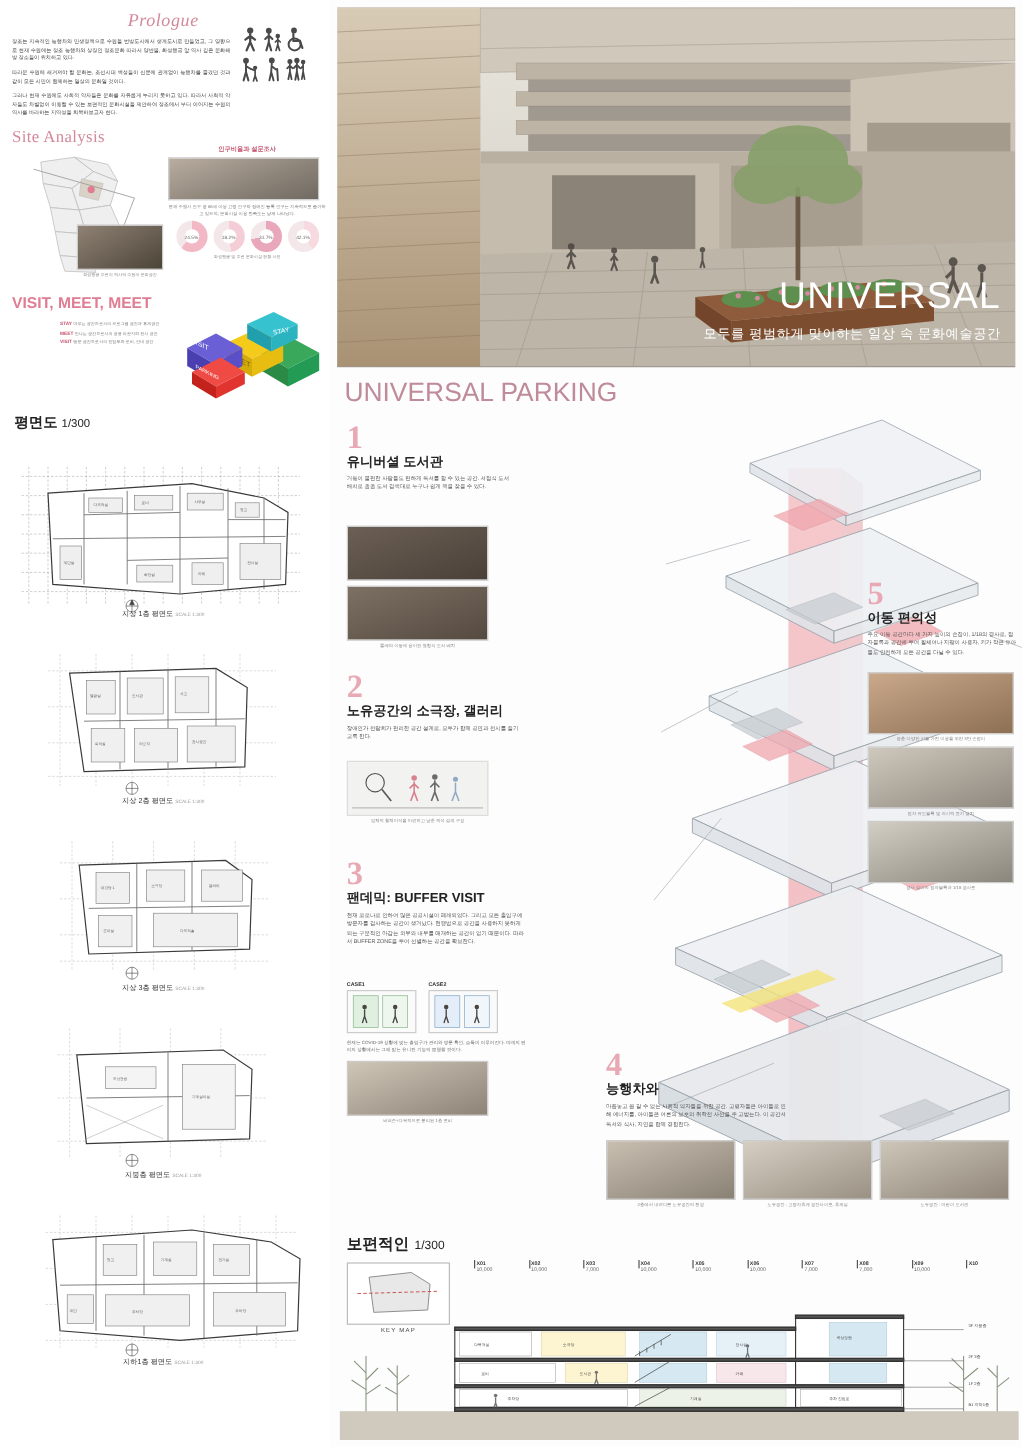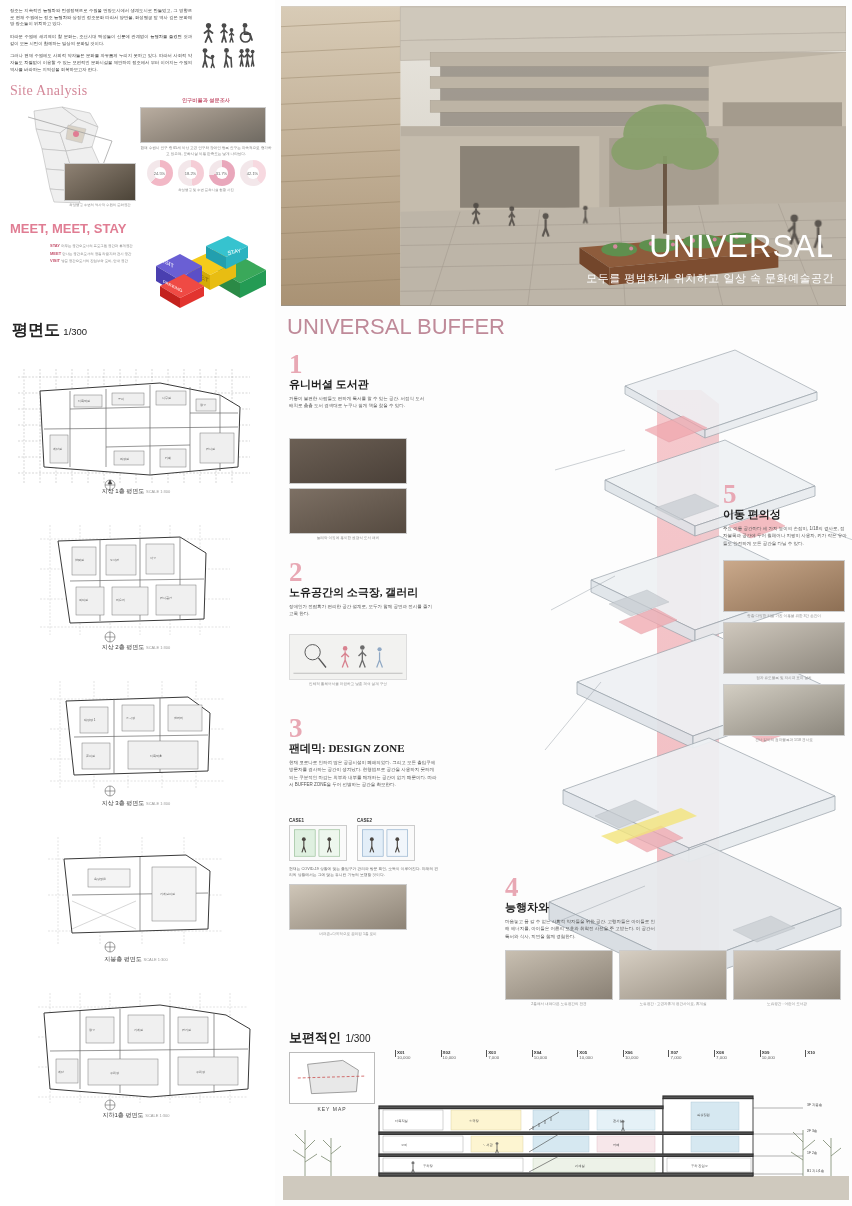--- a/index.html
+++ b/index.html
@@ -135,21 +135,21 @@
 
   .ud-title {
     color: #bf8a99; font-size: 22px; margin: 8px 0 0 12px;
     font-family: "Liberation Sans", sans-serif; font-weight: 400;
   }
 
   .num {
     font-size: 27px; color: #e8a8b4; font-weight: bold; line-height: .9;
     font-family: "Liberation Serif", serif;
   }
-  .blk-h { font-size: 11px; font-weight: bold; color: #222; margin: 1px 0 3px 0; font-family: Liberation Serif, serif; }
+  .blk-h { font-size: 11px; font-weight: bold; color: #222; margin: 1px 0 3px 0; }
   .blk-b { font-size: 4.5px; color: #555; line-height: 1.6; }
 
   .cap { font-size: 3.6px; color: #888; text-align: center; margin-top: 2px; line-height: 1.4; }
 
   .sec-bot-title { font-size: 13px; font-weight: bold; color: #222; }
   .sec-bot-title span { font-size: 10px; font-weight: normal; }
 
   .keymap-box {
     width: 86px; height: 52px; border: 1px solid #bbb; background: #fff;
     display:flex; align-items:center; justify-content:center;
@@ -163,20 +163,21 @@
 
   .tick { border-left: 1px solid #555; height: 7px; position: absolute; left: 0; top: 0; }
 </style>
 </head>
 <body>
 
 <div id="board">
 
   <div class="left-col">
 
+    <div class="prologue-title">Prologue</div>
 
     <div class="prologue-body">
       <p>장조는 지속적인 능행차와 민생정책으로 수원을 번방도시에서 생계도시로 만들었고, 그 영향으로 현재 수원에는 정조 능행차와 상징인 정조문화 따라서 양반물, 화성행궁 앞 역사 깊은 문화해방 장소들이 위치하고 있다.</p>
       <p>따라문 수원에 새겨져야 할 문화는, 조선시대 백성들이 신분에 관계없이 능행차를 즐겼던 것과 같이 모든 시민이 함께하는 일상의 문화일 것이다.</p>
       <p>그러나 현재 수원에도 사회적 약자들은 문화를 자유롭게 누리지 못하고 있다. 따라서 사회적 약자들도 차별없이 이용할 수 있는 보편적인 문화시설을 제안하여 정조에서 부터 이어지는 수원의 역사를 바라하는 지역성을 회복하보고자 한다.</p>
     </div>
 
     <div class="pictos">
       <div class="picto">
         <svg viewBox="0 0 17 22">
@@ -271,21 +272,21 @@
         </div>
         <div class="tinycap">화성행궁 및 주변 문화시설 현황 사진</div>
       </div>
 
       <div style="position:absolute;left:54px;top:60px;width:72px;">
         <div class="photo-ph" style="width:72px;height:38px;background:linear-gradient(150deg,#8f8274,#4c4438);"></div>
         <div class="tinycap">화성행궁 주변의 역사적 수원의 문화공간</div>
       </div>
     </div>
 
-    <div class="sec-title pink-bold">MEET, MEET, STAY</div>
+    <div class="sec-title pink-bold">VISIT, MEET, MEET</div>
 
     <div class="vms-wrap">
       <div class="vms-lines">
         <div><b>STAY</b>
           <span style="font-size:3.4px;color:#777;">머무는 공간으로서의 프로그램 공간과 휴게공간</span></div>
         <div><b>MEET</b>
           <span style="font-size:3.4px;color:#777;">만나는 공간으로서의 공용 라운지와 전시 공간</span></div>
         <div><b>VISIT</b>
           <span style="font-size:3.4px;color:#777;">방문 공간으로서의 진입부와 로비, 안내 공간</span></div>
       </div>
@@ -324,21 +325,21 @@
             <polygon points="20,50 44,38 64,50 40,62" fill="#ef4a44"></polygon>
             <polygon points="20,50 40,62 40,72 20,60" fill="#c3221d"></polygon>
             <polygon points="40,62 64,50 64,60 40,72" fill="#e2342f"></polygon>
             <text x="23" y="61" font-size="4.4" fill="#fff" font-family="Liberation Sans" transform="skewY(27) translate(0,-26)">PARKING</text>
           </g>
         </svg>
       </div>
     </div>
 
     <div class="plan-title">
-      <span style="font-size:16px;font-weight:bold">평면도</span>
+      <span style="font-size:12px;font-weight:bold">평면도</span>
       <span>1/300</span>
     </div>
 
     <div class="plan-box">
       <svg viewBox="0 0 252 150" style="width:100%;height:100%;">
         <g stroke="#9a9a9a" stroke-width=".4" fill="none">
           <g stroke-dasharray="2,1.5">
             <path d="M14,26 L14,140 M30,26 L30,140 M46,26 L46,140 M62,26 L62,140 M78,26 L78,140 M94,26 L94,140 M110,26 L110,140 M126,26 L126,140 M142,26 L142,140 M158,26 L158,140 M174,26 L174,140 M190,26 L190,140 M206,26 L206,140 M222,26 L222,140"></path>
             <path d="M8,34 L240,34 M8,50 L240,50 M8,66 L240,66 M8,82 L240,82 M8,98 L240,98 M8,114 L240,114 M8,130 L240,130"></path>
           </g>
@@ -648,24 +649,24 @@
               <circle cx="0" cy="-26" r="5"></circle>
               <path d="M0,-21 L0,-6 M0,-6 L-4,8 M0,-6 L4,8" stroke="#4a4540" stroke-width="3.6" fill="none"></path>
             </g>
         </g>
 
         <rect x="260" y="190" width="308" height="110" fill="url(#sky)" opacity="0"></rect>
       </svg>
       <div class="hero-title">
         <div>UNIVERSAL</div>
       </div>
-      <div class="hero-sub">모두를 평범하게 위치하고 일상 속 문화예술공간</div>
-    </div>
-
-    <div class="ud-title">UNIVERSAL BUFFER</div>
+      <div class="hero-sub">모두를 평범하게 맞이하는 일상 속 문화예술공간</div>
+    </div>
+
+    <div class="ud-title">UNIVERSAL PARKING</div>
 
     <div style="position:absolute;left:230px;top:330px;width:350px;height:680px;">
       <svg viewBox="0 0 350 680" style="width:100%;height:100%;">
         <defs>
           <linearGradient id="redcol" x1="0" y1="0" x2="0" y2="1">
             <stop offset="0" stop-color="#f3b8bd" stop-opacity=".75"></stop>
             <stop offset="1" stop-color="#e88d96" stop-opacity=".55"></stop>
           </linearGradient>
         </defs>
 
@@ -764,21 +765,21 @@
               <path d="M92,18 L92,26 M92,26 L89,34 M92,26 L95,34" stroke="#8fa8c4" stroke-width="1.3" fill="none"></path>
             </g>
           <path d="M2,40 L116,40" stroke="#bbb" stroke-width="1"></path>
         </svg>
       </div>
       <div class="cap">입체적 휠체어석을 마련하고 낮춘 객석 설계 구성</div>
     </div>
 
     <div style="position:absolute;left:14px;top:716px;width:150px;">
       <div class="num">3</div>
-      <div class="blk-h">팬데믹: DESIGN ZONE</div>
+      <div class="blk-h">팬데믹: BUFFER VISIT</div>
       <div class="blk-b">현재 코로나로 인하여 많은 공공시설이 폐쇄되었다. 그리고 모든 출입구에 방문자를 검사하는 공간이 생겨났다. 현행법으로 공간을 사용하지 못하게 되는 구분적인 마감는 외부와 내부를 매개하는 공간이 없기 때문이다. 따라서 BUFFER ZONE을 두어 선별하는 공간을 확보한다.</div>
     </div>
     <div style="position:absolute;left:14px;top:818px;width:150px;">
       <div style="display:flex;gap:10px;">
         <div style="width:58px;">
           <div style="font-size:4.5px;font-weight:bold;color:#333;margin-bottom:2px;">CASE1</div>
           <div style="width:58px;height:36px;border:1px solid #ccc;background:#fafafa;position:relative;">
             <svg viewBox="0 0 58 36" style="width:100%;height:100%;">
               <rect x="4" y="4" width="22" height="28" fill="#dff0e0" stroke="#88b488" stroke-width=".6"></rect>
               <rect x="30" y="4" width="22" height="28" fill="#eef7ee" stroke="#88b488" stroke-width=".6"></rect>

